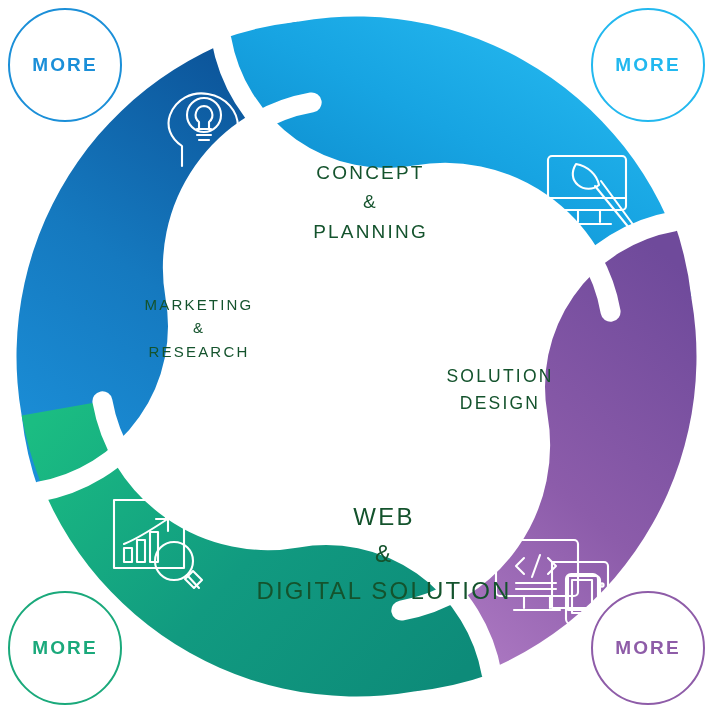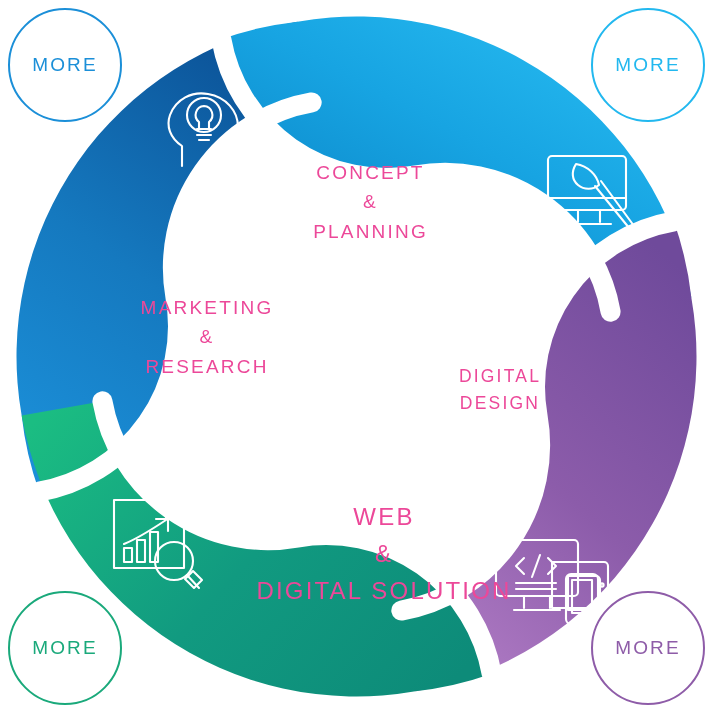--- a/index.html
+++ b/index.html
@@ -4,35 +4,35 @@
 <style>
   html,body{margin:0;padding:0;background:#ffffff;}
   body{width:713px;height:713px;overflow:hidden;
        font-family:"Liberation Sans","DejaVu Sans",sans-serif;}
   #stage{position:relative;width:713px;height:713px;background:#fff;}
   #wheel{position:absolute;left:0;top:0;width:713px;height:713px;}
   .more-circle{
     position:absolute;width:114px;height:114px;border-radius:50%;
     background:#ffffff;box-sizing:border-box;border:2px solid #1b8fd8;
     display:flex;align-items:center;justify-content:center;
-    font-size:19px;letter-spacing:2.1px;font-weight:400;
+    font-size:19px;letter-spacing:2.1px;font-weight:700;
     color:#1b8fd8;cursor:pointer;user-select:none;
   }
   #more-tl{left:8px;  top:8px;   border-color:#1b8fd8; color:#1b8fd8;}
   #more-tr{left:591px;top:8px;   border-color:#22b8ef; color:#22b8ef;}
   #more-bl{left:8px;  top:591px; border-color:#1aa97b; color:#1aa97b;}
   #more-br{left:591px;top:591px; border-color:#8e5ca8; color:#8e5ca8;}
   .petal-label{
-    position:absolute;color:#ec4899;text-align:center;
+    position:absolute;color:#14532d;text-align:center;
     letter-spacing:2.2px;line-height:1.55;user-select:none;
     white-space:pre-line;font-weight:400;
   }
   #label-concept  {left:268px;top:158px;width:205px;font-size:19px;}
   #label-creative {left:402px;top:363px;width:196px;font-size:17.5px;}
-  #label-marketing{left:104px;top:293px;width:206px;font-size:19px;}
+  #label-marketing{left:96px;top:293px;width:206px;font-size:15px;}
   #label-web      {left:256px;top:498px;width:256px;font-size:24px;}
   .icon-wrap{position:absolute;}
   #icon-concept {left:152px;top:82px; width:104px;height:104px;}
   #icon-creative{left:538px;top:142px;width:104px;height:104px;}
   #icon-research{left:104px;top:492px;width:106px;height:106px;}
   #icon-web     {left:494px;top:528px;width:116px;height:100px;}
   .icon-wrap svg{width:100%;height:100%;display:block;
                  fill:none;stroke:#ffffff;stroke-width:2.1;
                  stroke-linecap:round;stroke-linejoin:round;}
 </style>
@@ -154,21 +154,21 @@
       <rect x="72" y="46" width="32" height="50" rx="5"></rect>
       <path d="M78 52 h20 v33 h-20 Z"></path>
       <circle cx="88" cy="90" r="2"></circle>
     </svg>
   </div>
 
   <div class="petal-label" id="label-concept">CONCEPT
 &amp;
 PLANNING</div>
 
-  <div class="petal-label" id="label-creative">DIGITAL
+  <div class="petal-label" id="label-creative">SOLUTION
 DESIGN</div>
 
   <div class="petal-label" id="label-marketing">MARKETING
 &amp;
 RESEARCH</div>
 
   <div class="petal-label" id="label-web">WEB
 &amp;
 DIGITAL SOLUTION</div>
 

